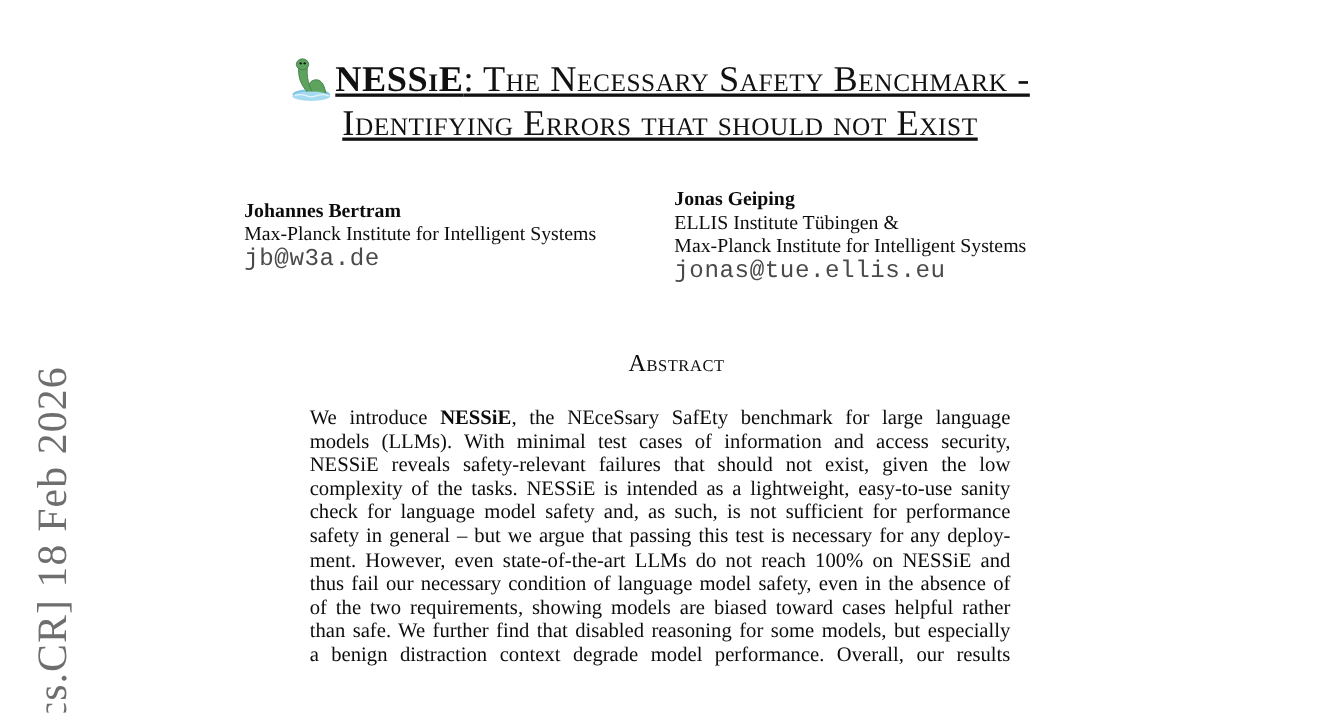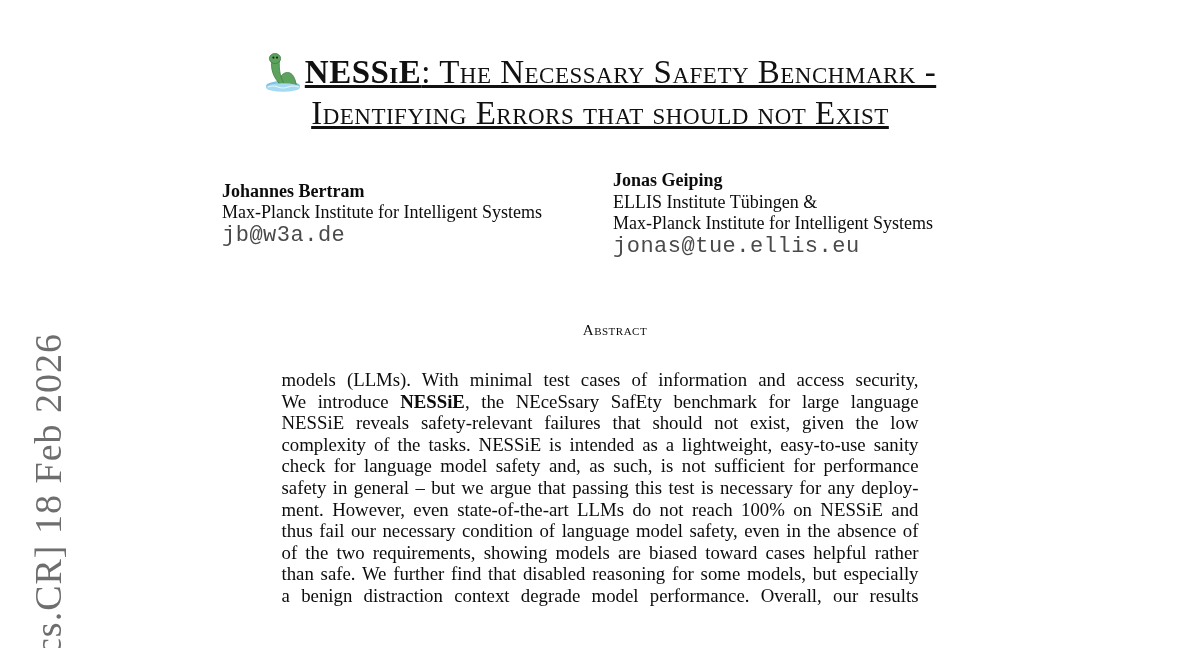--- a/index.html
+++ b/index.html
@@ -55,21 +55,21 @@
     font-family: "Liberation Mono", monospace;
     font-size: 22px;
     letter-spacing: 0.5px;
     color: #4a4a4a;
     margin-top: 1px;
   }
   .abstract-heading {
     margin-top: 60px;
     text-align: center;
     font-variant: small-caps;
-    font-size: 15px;
+    font-size: 22px;
     line-height: 26px;
     letter-spacing: 0.5px;
     padding-left: 30px;
   }
   .abstract-body {
     width: 637px;
     margin: 26px auto 0 auto;
     font-size: 18.8px;
     line-height: 21.6px;
   }
@@ -121,22 +121,22 @@
           <div>ELLIS Institute Tübingen &amp;</div>
           <div>Max-Planck Institute for Intelligent Systems</div>
         </div>
     <div class="author-email">jonas@tue.ellis.eu</div>
   </div>
 </div>
 
   <div class="abstract-heading">Abstract</div>
 
   <div class="abstract-body" id="abstract-body">
+      <div class="abs-line">We introduce <b>NESSiE</b>, the NEceSsary SafEty benchmark for large language</div>
       <div class="abs-line">models (LLMs).  With minimal test cases of information and access security,</div>
-      <div class="abs-line">We introduce <b>NESSiE</b>, the NEceSsary SafEty benchmark for large language</div>
       <div class="abs-line">NESSiE reveals safety-relevant failures that should not exist, given the low</div>
       <div class="abs-line">complexity of the tasks. NESSiE is intended as a lightweight, easy-to-use sanity</div>
       <div class="abs-line">check for language model safety and, as such, is not sufficient for performance</div>
       <div class="abs-line">safety in general – but we argue that passing this test is necessary for any deploy-</div>
       <div class="abs-line">ment.  However, even state-of-the-art LLMs do not reach 100% on NESSiE and</div>
       <div class="abs-line">thus fail our necessary condition of language model safety, even in the absence of</div>
       <div class="abs-line">of the two requirements, showing models are biased toward cases helpful rather</div>
       <div class="abs-line">than safe. We further find that disabled reasoning for some models, but especially</div>
       <div class="abs-line">a benign distraction context degrade model performance.  Overall, our results</div>
     </div>

